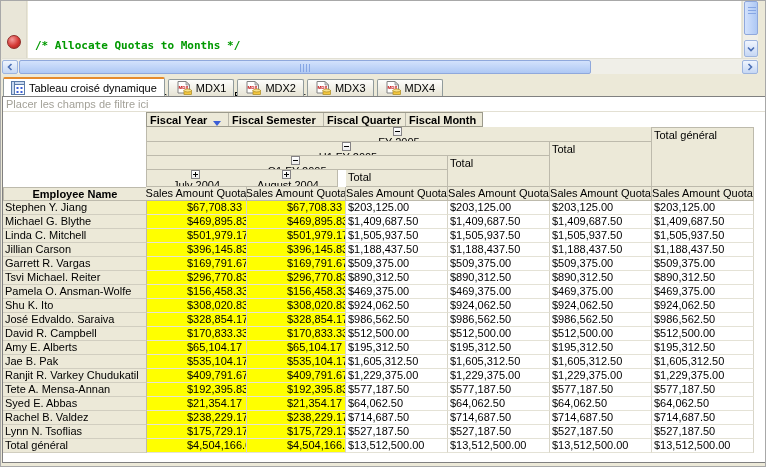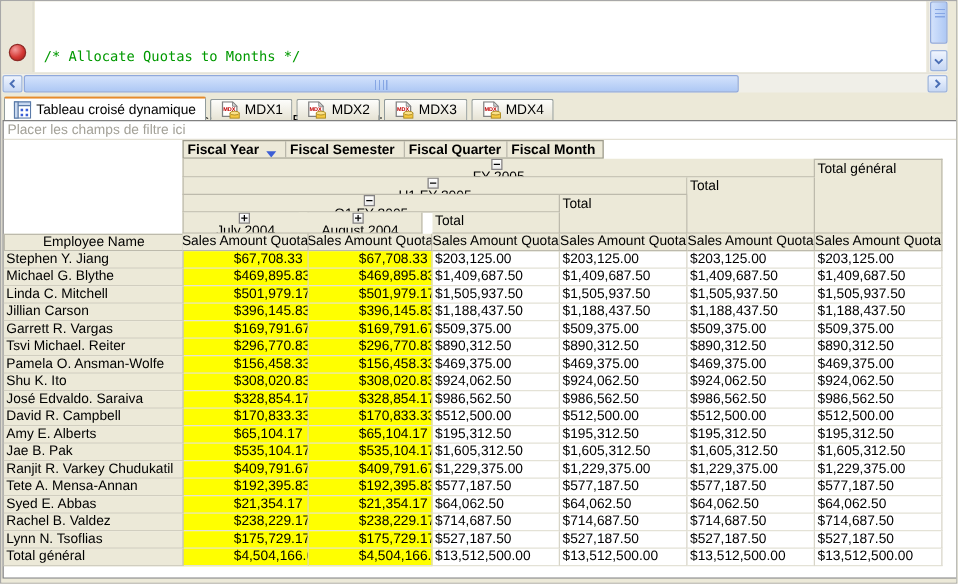--- a/index.html
+++ b/index.html
@@ -13,21 +13,21 @@
   
   .code-pane { position:absolute; left:0; top:0; width:764px; height:77px; background:#ECE9D8; }
   .code-gutter { position:absolute; left:0; top:0; width:26px; height:57px; background:#E9E6D8; border-right:1px solid #DCD9CC; }
   .breakpoint {
     position:absolute; left:6px; top:34px; width:14px; height:14px; border-radius:50%;
     background: radial-gradient(circle at 35% 30%, #F49C9C 0%, #D53A36 55%, #9E1C18 100%);
     border:1px solid #8E2A26;
   }
   .code-white { position:absolute; left:27px; top:0; width:713px; height:57px; background:#FFFFFF; padding:2px 0 0 7px;
     font-family:"DejaVu Sans Mono","Liberation Mono",monospace; font-size:11px; line-height:17px; white-space:pre; }
-  .tok-comment { color:#009900; }
+  .tok-comment { color:#009900;font-weight:bold; }
   .tok-kw { color:#0000FF; }
   .tok-member { color:#0000E0; text-decoration:underline; }
   .hl-seg { background:#9C3C42; color:#FFFFFF; padding:1px 1px; }
 
   
   .vscroll { position:absolute; left:741px; top:0; width:16px; height:57px; background:#F0EFE8; border-left:1px solid #E2E0D4; }
   .v-thumb { position:absolute; left:1px; top:0; width:14px; height:34px; border:1px solid #8FA8DC; border-radius:2px;
     background:linear-gradient(90deg,#D3E2FC,#AEC8F4); }
   .v-thumb .grip { position:absolute; left:3px; top:5px; width:8px; height:7px;
     background:repeating-linear-gradient(0deg,#86A6E4 0 1px,rgba(0,0,0,0) 1px 3px); }
@@ -225,21 +225,21 @@
       <span>July 2004</span>
     </div>
     <div class="hcell" style="left:236px; top:73px; width:99px; height:17px;">
       <span class="xbox plus"></span>
       <span>August 2004</span>
     </div>
     <div class="hcell topalign" style="left:343px; top:73px; width:102px; height:17px;">
       <span>Total</span>
     </div>
 
-    <div class="hcell bL bT" style="left:0px; top:90px; width:144px; height:14px; font-weight:normal; justify-content:space-between;">
+    <div class="hcell bL bT" style="left:0px; top:90px; width:144px; height:14px; font-weight:bold; justify-content:space-between;">
       <span>Employee Name</span>
       <span class="tri-black"></span>
     </div>
     <div class="hcell measure" style="left:143px; top:90px; width:101px; height:14px;">
         <span>Sales Amount Quota</span>
       </div>
     <div class="hcell measure" style="left:244px; top:90px; width:99px; height:14px;">
         <span>Sales Amount Quota</span>
       </div>
     <div class="hcell measure" style="left:343px; top:90px; width:102px; height:14px;">

